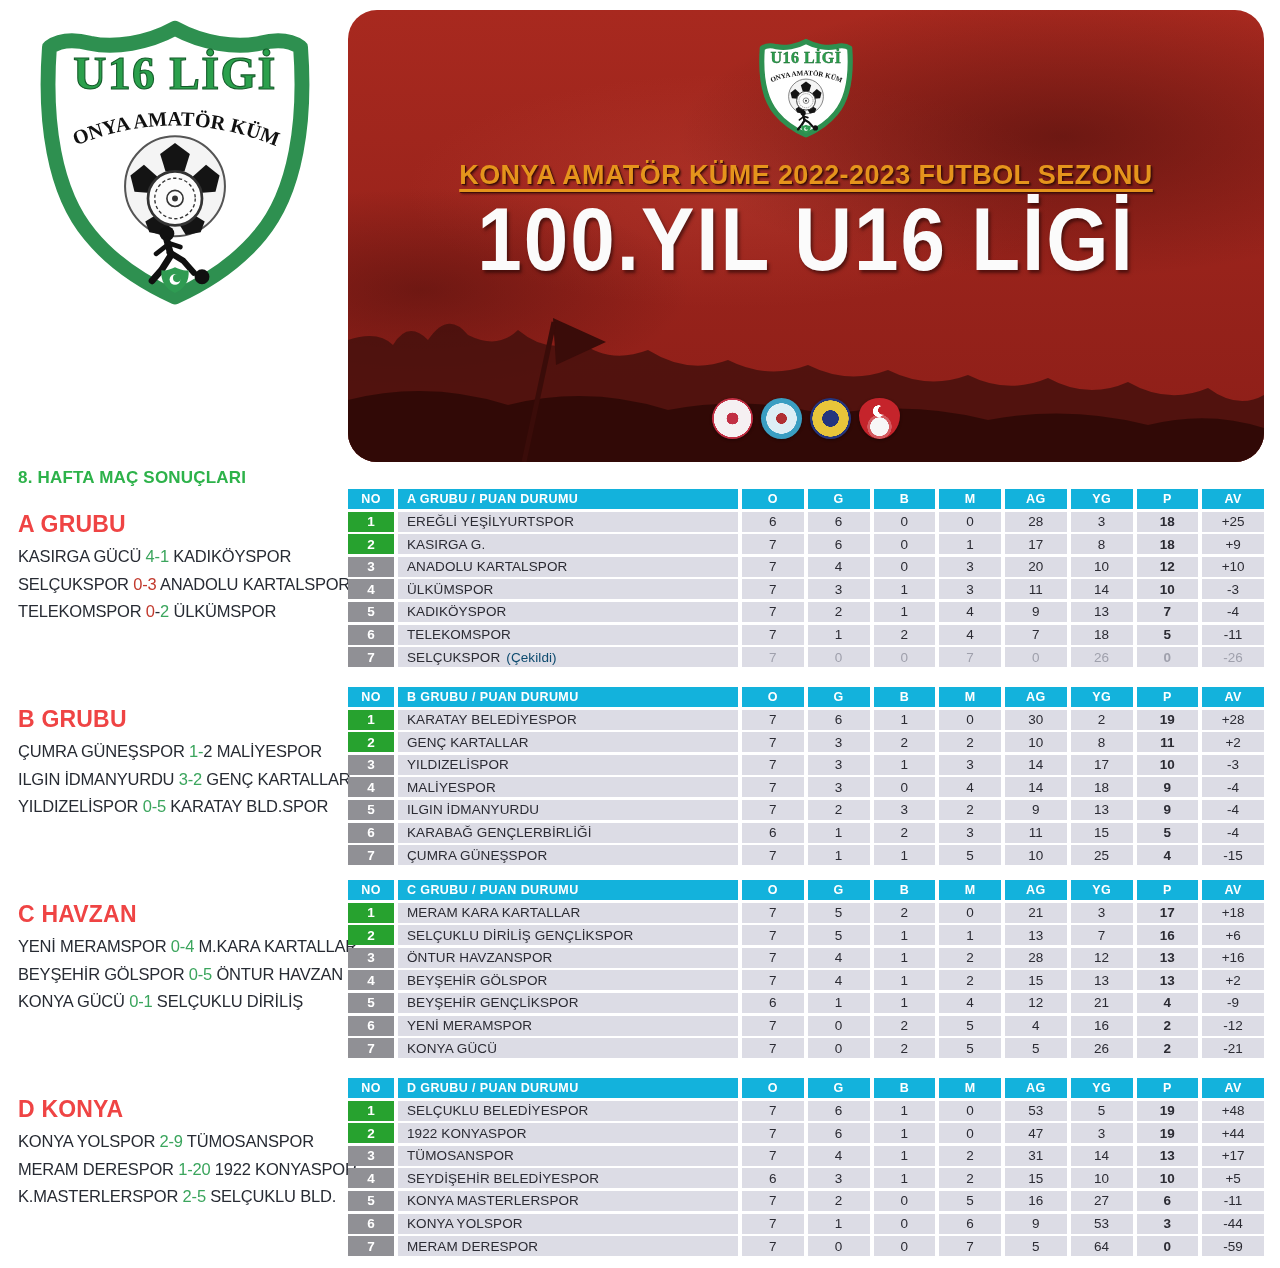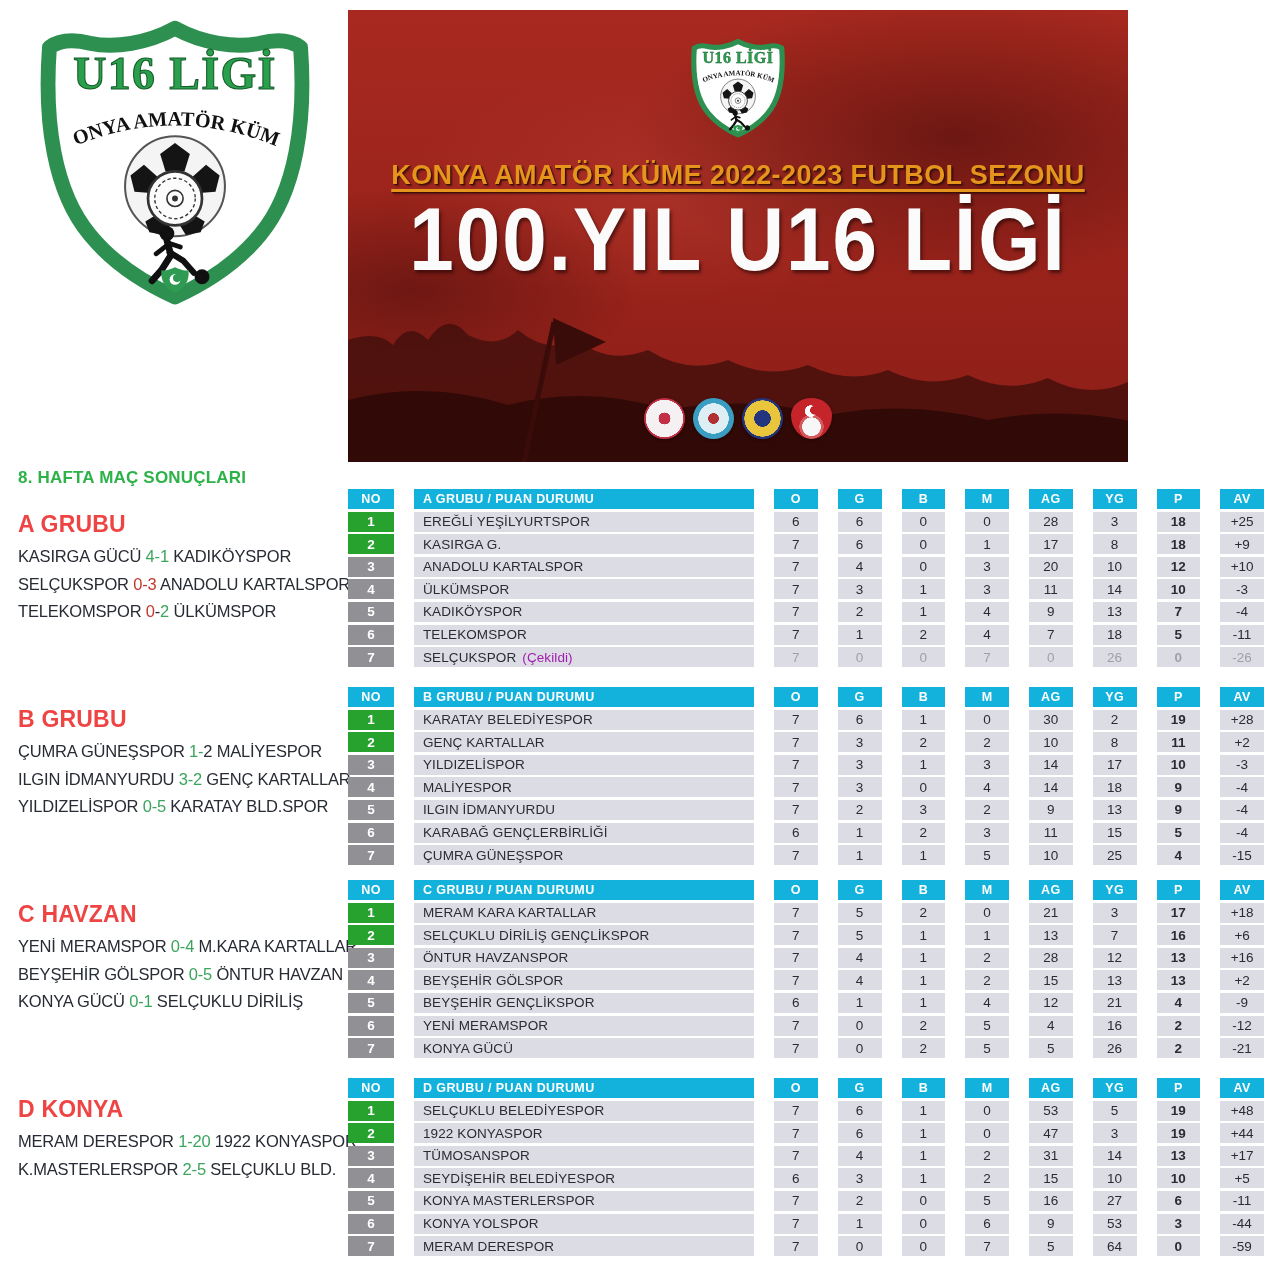--- a/index.html
+++ b/index.html
@@ -12,27 +12,28 @@
   .badge-wrap{position:absolute;left:40px;top:18px;width:270px;height:288px;}
   .results-title{position:absolute;left:18px;top:468px;font-size:17px;font-weight:bold;color:#2db24a;letter-spacing:.2px;white-space:nowrap;}
   .group-sec{position:absolute;left:18px;width:330px;}
   .group-sec.g0{top:511px}.group-sec.g1{top:706px}.group-sec.g2{top:901px}.group-sec.g3{top:1096px}
   .group-title{font-size:23px;font-weight:bold;color:#ef4444;margin-bottom:5px;letter-spacing:.2px;}
   .match-line{font-size:16.5px;font-weight:normal;color:#272b33;line-height:27.6px;white-space:nowrap;letter-spacing:-.2px;}
   .sc-g{color:#3ba55d}.sc-r{color:#c23a2e}.sc-d{color:#272b33}
 
   
   .banner{
-    position:absolute;left:348px;top:10px;width:780px;height:452px;overflow:hidden;
+    position:absolute;left:348px;top:10px;width:916px;height:452px;overflow:hidden;
     background-color:#9e2520;
     background-image:
       radial-gradient(ellipse 60% 45% at 78% 28%, rgba(58,10,8,.50), transparent 70%),
       radial-gradient(ellipse 45% 35% at 8% 62%, rgba(62,11,9,.45), transparent 65%),
       radial-gradient(ellipse 55% 40% at 42% 40%, rgba(205,80,66,.28), transparent 65%),
       linear-gradient(#a8291f,#8c1e18);
+    border-radius: 29px;
   }
   .crowd{position:absolute;left:0;bottom:0;width:916px;height:452px;}
   .banner-badge{position:absolute;left:50%;transform:translateX(-50%);top:28px;width:94px;height:100px;}
   .season{
     position:absolute;top:150px;width:100%;text-align:center;
     color:#e5941c;font-size:27px;font-weight:bold;letter-spacing:.4px;white-space:nowrap;
     text-decoration:underline;text-decoration-thickness:3px;text-underline-offset:5px;
     text-shadow:1px 1px 0 #400d09,2px 2px 2px rgba(0,0,0,.45);
   }
   .big-title{
@@ -52,30 +53,30 @@
     background-image:
       radial-gradient(circle at 57% 30%, #c5242b 0 11%, transparent 12%),
       radial-gradient(circle at 48% 32%, #ffffff 0 16%, transparent 17%),
       radial-gradient(circle at 50% 70%, #f7f7f7 0 26%, rgba(255,255,255,.25) 27% 34%, transparent 35%);
   }
 
   
   .tables{position:absolute;left:348px;top:0;width:916px;height:1268px;}
   .standings{position:absolute;width:100%;}
   .standings.t0{top:489px}.standings.t1{top:687px}.standings.t2{top:880px}.standings.t3{top:1078px}
-  .trow{display:grid;grid-template-columns:46px 340px repeat(8,1fr);column-gap:20px;height:20px;margin-bottom:2.6px;}
+  .trow{display:grid;grid-template-columns:46px 340px repeat(8,1fr);column-gap:4px;height:20px;margin-bottom:2.6px;}
   .cell{background:#dcdce5;display:flex;align-items:center;justify-content:center;font-size:13.5px;color:#2b2b33;overflow:hidden;white-space:nowrap;}
   .cell.name{justify-content:flex-start;padding-left:9px;letter-spacing:.1px;}
   .trow.header .cell{background:#13b2dc;color:#fff;font-weight:bold;font-size:12.5px;letter-spacing:.4px;}
   .cell.rank{color:#fff;font-weight:bold;}
   .cell.rank.top{background:#27a22f;}
   .cell.rank.mid{background:#909095;}
   .cell.p{font-weight:bold;}
   .trow.muted .cell:not(.rank):not(.name){color:#9fa0ac;}
-  .note{color:#a21caf;margin-left:6px;font-weight:normal;}
+  .note{color:#0c4a6e;margin-left:6px;font-weight:normal;}
 </style>
 </head>
 <body>
 
 <svg width="0" height="0" style="position:absolute" aria-hidden="true">
   <defs>
     <symbol id="shield-sym" viewBox="0 0 200 212">
       <path d="M100,7 C120,18 145,22 163,18 C175,15 186,16 193,21 C197,75 190,128 163,160 C145,182 122,196 100,206 C78,196 55,182 37,160 C10,128 3,75 7,21 C14,16 25,15 37,18 C55,22 80,18 100,7 Z" fill="#ffffff" stroke="#2e9050" stroke-width="11" stroke-linejoin="round"></path>
       <text x="100" y="52" text-anchor="middle" font-size="34" font-weight="bold" fill="#2ba04c" stroke="#145c2a" stroke-width="0.8" letter-spacing="1" font-family="Liberation Serif, serif">U16 LİGİ</text>
       <path id="arcpath" d="M26,94 Q100,64 174,94" fill="none"></path>
@@ -134,20 +135,21 @@
         <div class="match-line"><span>YILDIZELİSPOR </span><span class="sc-g">0</span><span class="sc-g">-</span><span class="sc-g">5</span><span> KARATAY BLD.SPOR</span></div>
       </div>
       <div class="group-sec g2">
         <div class="group-title">C HAVZAN</div>
         <div class="match-line"><span>YENİ MERAMSPOR </span><span class="sc-g">0</span><span class="sc-g">-</span><span class="sc-g">4</span><span> M.KARA KARTALLAR</span></div>
         <div class="match-line"><span>BEYŞEHİR GÖLSPOR </span><span class="sc-g">0</span><span class="sc-g">-</span><span class="sc-g">5</span><span> ÖNTUR HAVZAN</span></div>
         <div class="match-line"><span>KONYA GÜCÜ </span><span class="sc-g">0</span><span class="sc-g">-</span><span class="sc-g">1</span><span> SELÇUKLU DİRİLİŞ</span></div>
       </div>
       <div class="group-sec g3">
         <div class="group-title">D KONYA</div>
+        <div class="match-line"><span>KONYA YOLSPOR </span><span class="sc-g">2</span><span class="sc-g">-</span><span class="sc-g">9</span><span> TÜMOSANSPOR</span></div>
         <div class="match-line"><span>MERAM DERESPOR </span><span class="sc-g">1</span><span class="sc-g">-</span><span class="sc-g">20</span><span> 1922 KONYASPOR</span></div>
         <div class="match-line"><span>K.MASTERLERSPOR </span><span class="sc-g">2</span><span class="sc-g">-</span><span class="sc-g">5</span><span> SELÇUKLU BLD.</span></div>
       </div>
     </div>
 </div>
 
 <div class="banner">
   <svg class="crowd" viewBox="0 0 916 452" preserveAspectRatio="none">
     <path d="M0,452 L0,330 Q30,320 45,335 Q60,310 80,330 Q100,300 120,325 Q150,340 170,320 Q200,345 230,330 Q260,355 300,340 Q340,365 380,350 Q420,370 460,355 Q500,375 540,360 Q580,380 620,365 Q660,385 700,368 Q740,390 780,372 Q820,395 860,378 Q890,400 916,385 L916,452 Z" fill="#43100c" opacity="0.82"></path>
     <path d="M0,452 L0,390 Q80,370 160,395 Q240,375 320,400 Q400,385 480,405 Q560,390 640,410 Q720,395 800,415 Q860,400 916,418 L916,452 Z" fill="#2e0906" opacity="0.9"></path>

